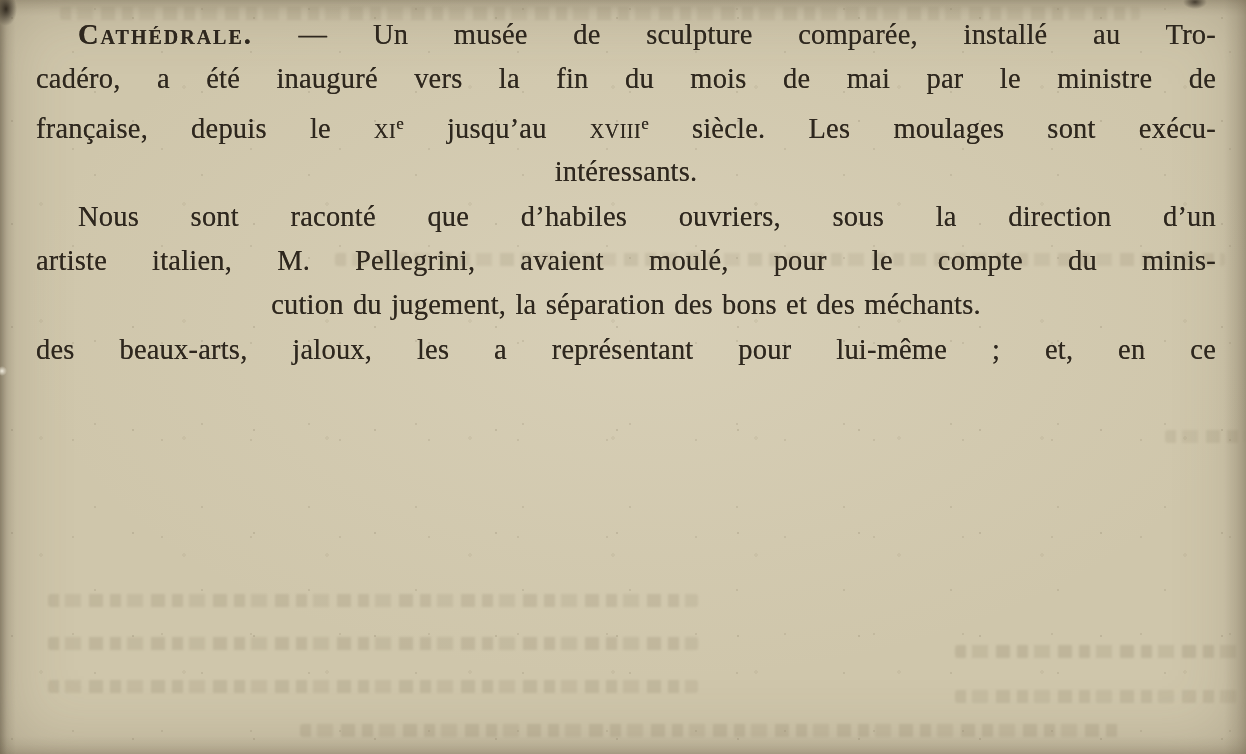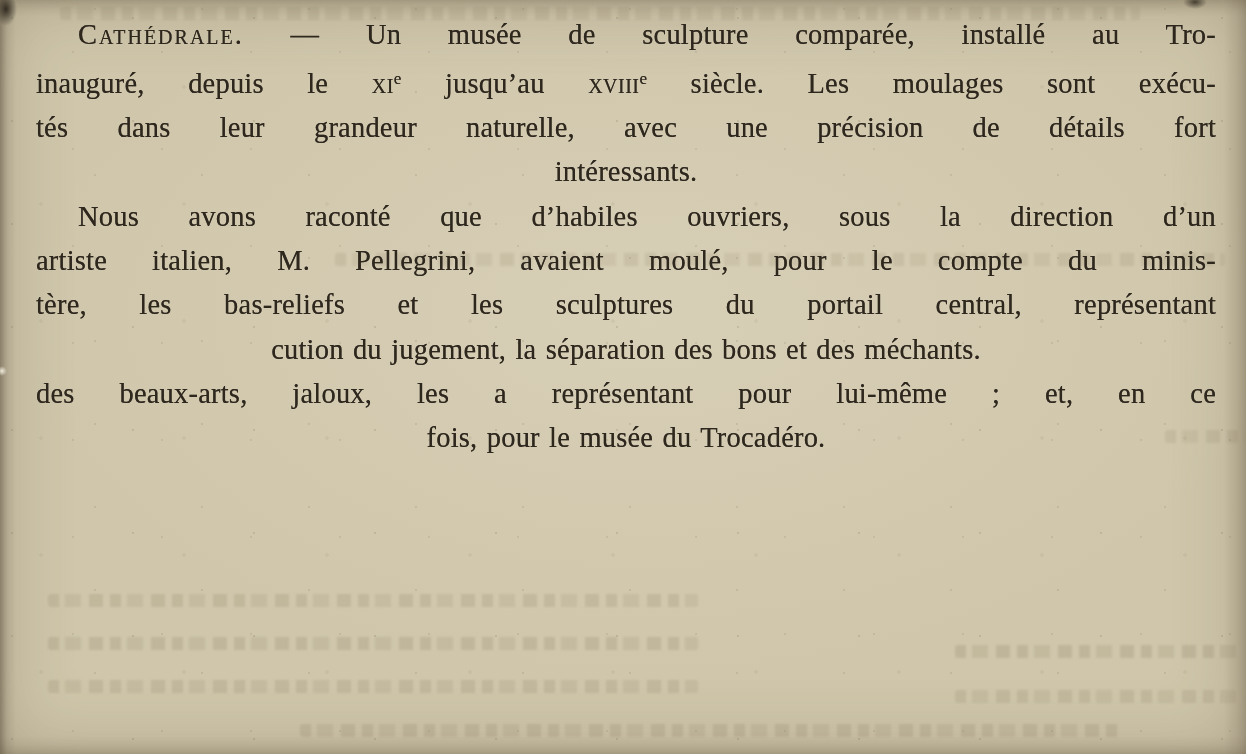--- a/index.html
+++ b/index.html
@@ -41,21 +41,21 @@
     font-size:28.5px;
     line-height:44.3px;
     letter-spacing:.2px;
     word-spacing:2px;
     text-shadow:0 0 .6px rgba(46,39,30,.75);
   }
   .paragraph{margin:0;}
   .line{white-space:nowrap;text-align:center;}
   .line.just{white-space:normal;text-align:justify;text-align-last:justify;}
   .line.indent{padding-left:42px;}
-  .heading{font-variant:small-caps;letter-spacing:2px;font-weight:400;margin-top:41px;}
+  .heading{font-variant:small-caps;letter-spacing:2px;font-weight:700;margin-top:41px;}
   .smallcaps{font-variant:small-caps;letter-spacing:.5px;}
   .sup{font-size:.6em;vertical-align:.5em;letter-spacing:0;}
   
   .ghost{
     position:absolute;height:13px;border-radius:3px;
     filter:blur(1.3px);
     background:repeating-linear-gradient(90deg,
       var(--ghost) 0 11px, transparent 11px 17px,
       rgba(124,112,85,.42) 17px 33px, transparent 33px 41px,
       var(--ghost) 41px 55px, transparent 55px 62px);
@@ -79,29 +79,27 @@
   <div class="ghost" style="left:955px;top:690px;width:285px;opacity:.28;"></div>
   <div class="ghost" style="left:300px;top:724px;width:820px;opacity:.30;"></div>
 
   <div class="smudge" style="left:-5px;top:-8px;width:22px;height:34px;background:radial-gradient(closest-side,rgba(38,31,22,.9),rgba(38,31,22,0));"></div>
   <div class="smudge" style="left:1183px;top:-5px;width:24px;height:14px;background:radial-gradient(closest-side,rgba(38,31,22,.75),rgba(38,31,22,0));"></div>
   <div class="smudge" style="left:-3px;top:366px;width:10px;height:10px;border-radius:50%;background:radial-gradient(closest-side,rgba(245,240,226,.95),rgba(245,240,226,0));"></div>
 
   <div class="article">
       <div class="paragraph">
         <div class="line just indent"><span class="heading">Cathédrale.</span><span class="plain"> — Un musée de sculpture comparée, installé au Tro-</span></div>
-        <div class="line just"><span class="plain">inauguré, depuis le </span><span class="smallcaps">xi</span><span class="sup">e</span><span class="plain"> jusqu’au </span><span class="smallcaps">xviii</span><span class="sup">e</span><span class="plain"> siècle. Les moulages sont exécu-</span></div>
-        <div class="line just"><span class="plain">tés dans leur grandeur naturelle, avec une précision de détails fort</span></div>
+        <div class="line just"><span class="plain">cadéro, a été inauguré vers la fin du mois de mai par le ministre de</span></div>
+        <div class="line just"><span class="plain">française, depuis le </span><span class="smallcaps">xi</span><span class="sup">e</span><span class="plain"> jusqu’au </span><span class="smallcaps">xviii</span><span class="sup">e</span><span class="plain"> siècle. Les moulages sont exécu-</span></div>
         <div class="line"><span class="plain">intéressants.</span></div>
       </div>
       <div class="paragraph">
-        <div class="line just indent"><span class="plain">Nous avons raconté que d’habiles ouvriers, sous la direction d’un</span></div>
+        <div class="line just indent"><span class="plain">Nous sont raconté que d’habiles ouvriers, sous la direction d’un</span></div>
         <div class="line just"><span class="plain">artiste italien, M. Pellegrini, avaient moulé, pour le compte du minis-</span></div>
-        <div class="line just"><span class="plain">tère, les bas-reliefs et les sculptures du portail central, représentant</span></div>
         <div class="line"><span class="plain">cution du jugement, la séparation des bons et des méchants.</span></div>
       </div>
       <div class="paragraph">
         <div class="line just"><span class="plain">des beaux-arts,  jaloux, les a représentant pour lui-même ; et, en ce</span></div>
-        <div class="line"><span class="plain">fois, pour le musée du Trocadéro.</span></div>
       </div>
     </div>
 
 </div>
 
 </body></html>

